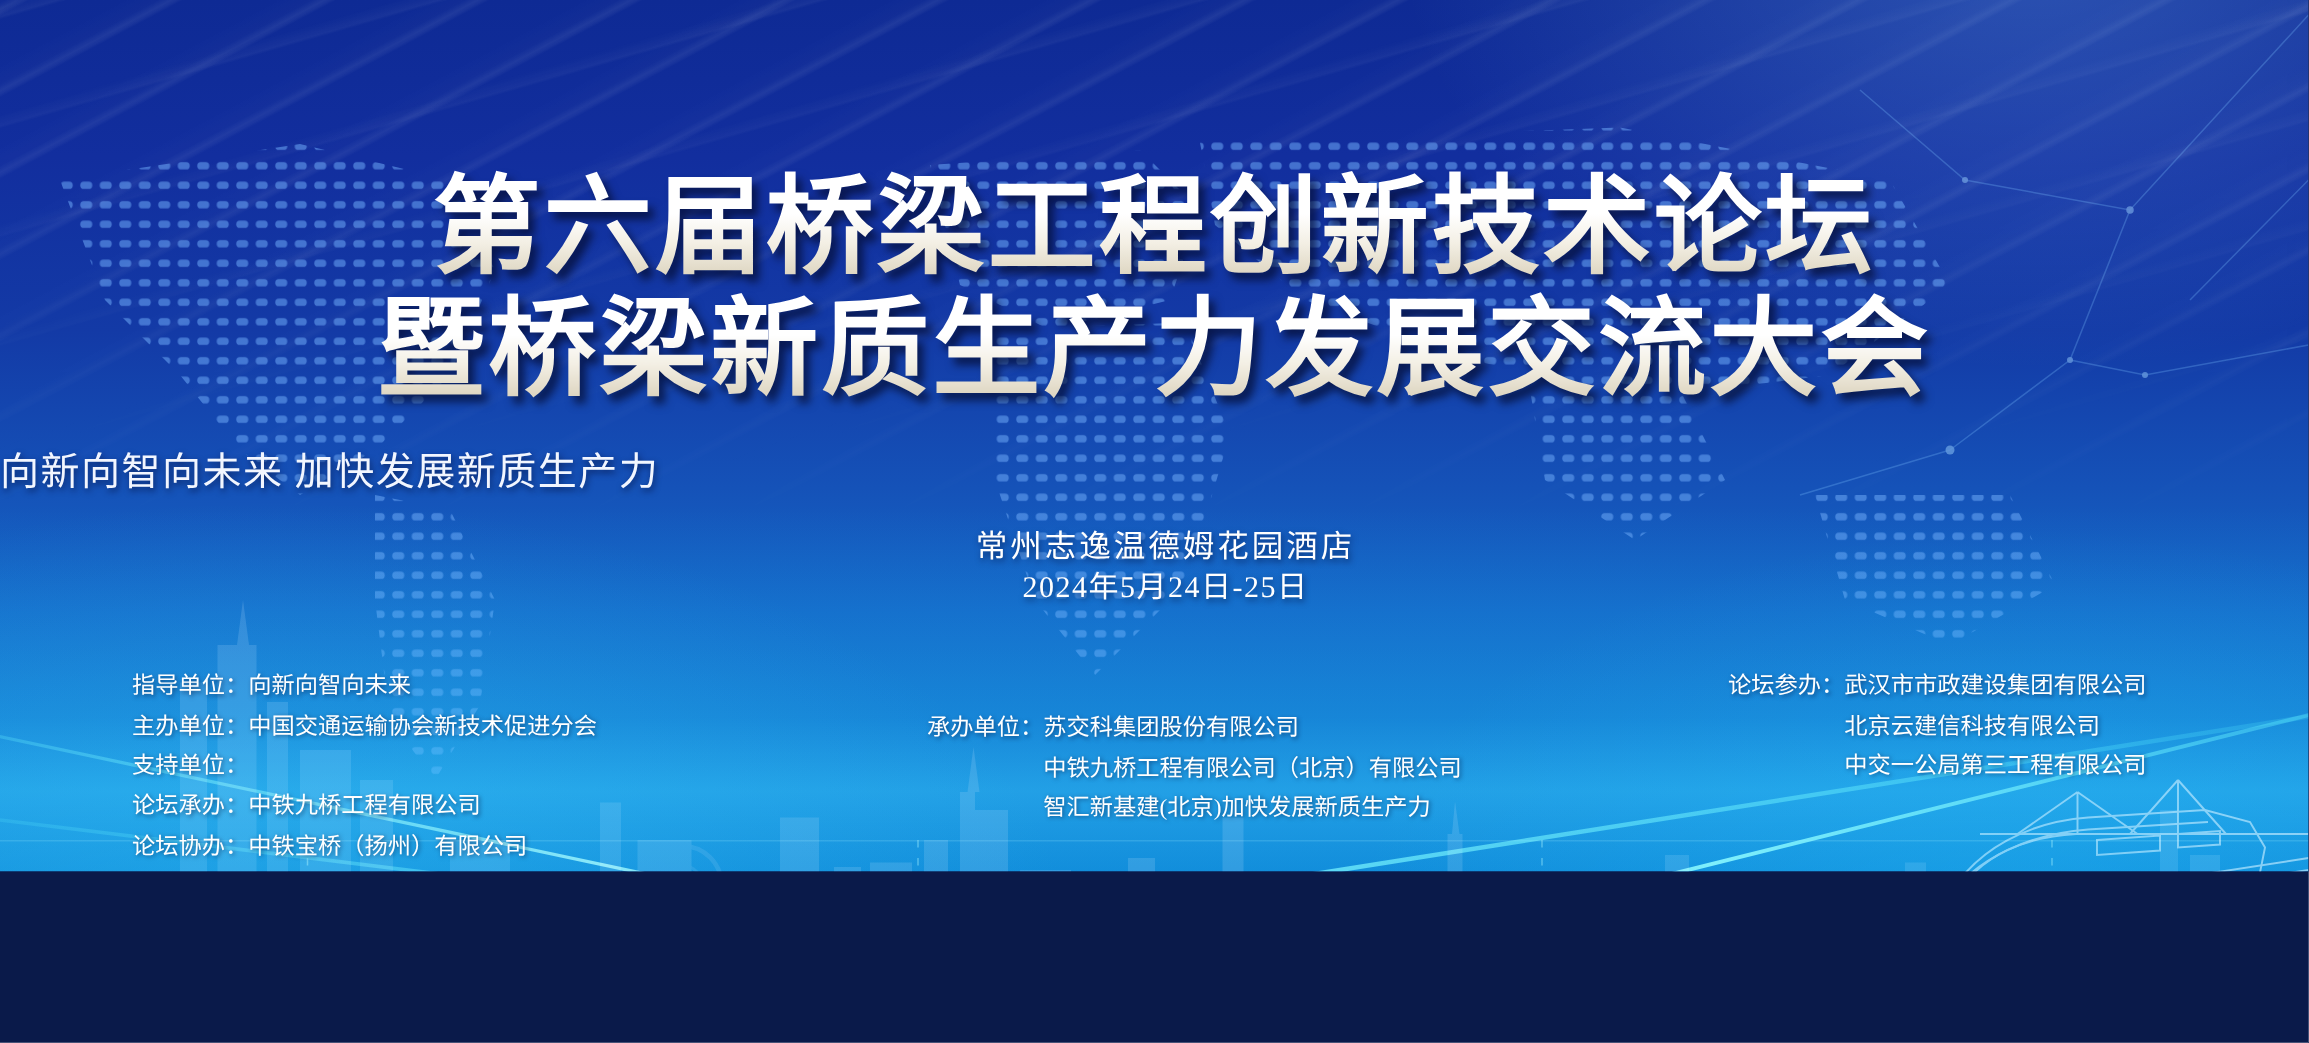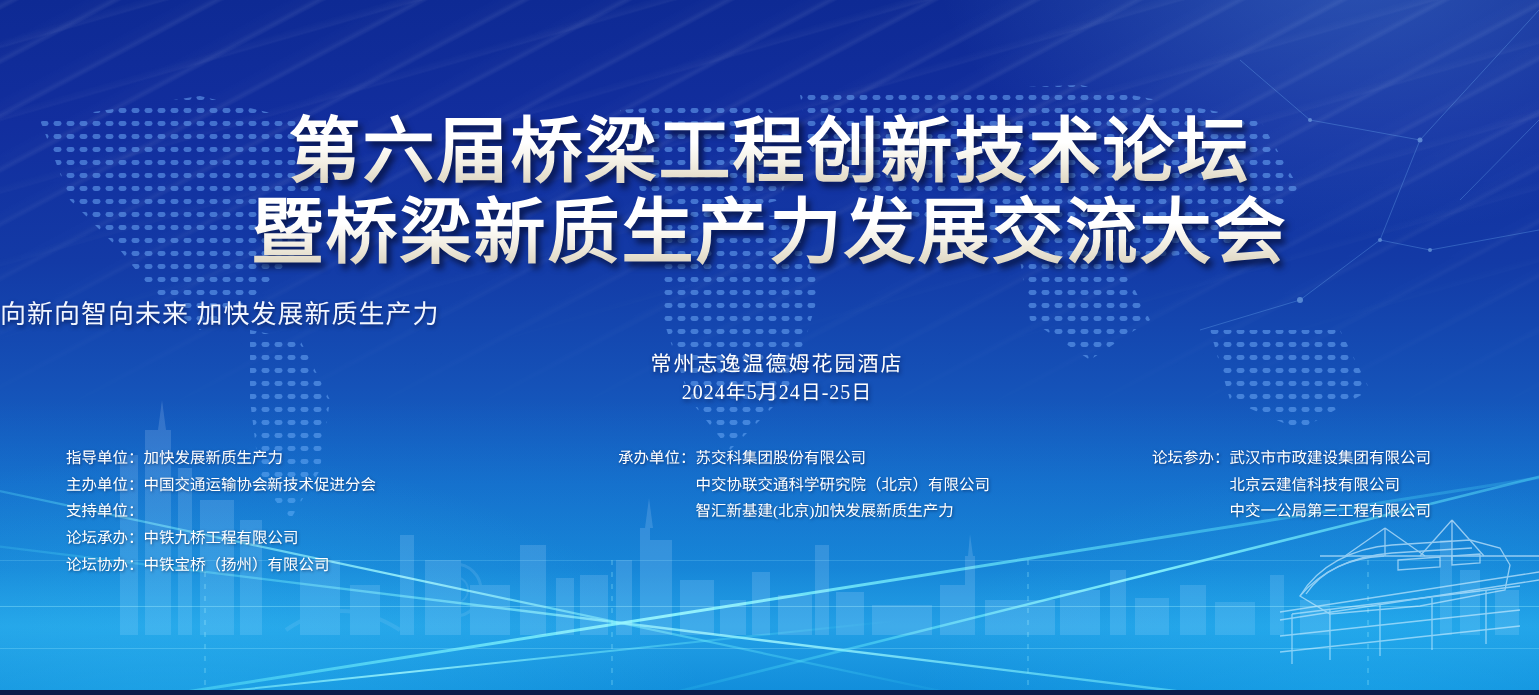--- a/index.html
+++ b/index.html
@@ -4,21 +4,21 @@
 <title>Conference Banner</title>
 <style>
   html, body {
     margin: 0;
     padding: 0;
     background: #0a1a4a;
   }
   .banner {
     position: relative;
     width: 1539px;
-    height: 690px;
+    height: 581px;
     overflow: hidden;
     font-family: "Liberation Serif", "DejaVu Serif", serif;
     background:
       linear-gradient(180deg,
         #0e2a94 0%,
         #122e9e 18%,
         #133aa6 38%,
         #1552b8 56%,
         #1368c8 70%,
         #1277cf 82%,
@@ -156,22 +156,22 @@
     height: 130px;
   }
   .cred-col {
     position: absolute;
     color: #ffffff;
     font-size: 15.5px;
     line-height: 1.72;
     text-shadow: 1px 1px 3px rgba(4,14,56,0.55);
     white-space: nowrap;
   }
-  .cred-left  { left: 66px; font-family: Liberation Serif, serif; }
-  .cred-mid   { left: 618px; }
+  .cred-left  { left: 88px; font-family: Liberation Serif, serif; }
+  .cred-mid   { left: 618px; margin-top: 28px; }
   .cred-right { left: 1152px; }
 
   .cred-row { display: flex; }
   .cred-label { flex: 0 0 auto; }
   .cred-label.blank { visibility: hidden; }
   .cred-value { flex: 0 0 auto; }
 </style>
 </head>
 <body>
 
@@ -352,21 +352,21 @@
     <div class="venue-block">
       <div class="venue-name">常州志逸温德姆花园酒店</div>
       <div class="venue-date">2024年5月24日-25日</div>
     </div>
 
     <div class="credits">
 
       <div class="cred-col cred-left">
         <div class="cred-row">
           <span class="cred-label">指导单位：</span>
-          <span class="cred-value">加快发展新质生产力</span>
+          <span class="cred-value">向新向智向未来</span>
         </div>
         <div class="cred-row">
           <span class="cred-label">主办单位：</span>
           <span class="cred-value">中国交通运输协会新技术促进分会</span>
         </div>
         <div class="cred-row">
           <span class="cred-label">支持单位：</span>
         </div>
         <div class="cred-row">
           <span class="cred-label">论坛承办：</span>
@@ -378,21 +378,21 @@
         </div>
       </div>
 
       <div class="cred-col cred-mid">
         <div class="cred-row">
           <span class="cred-label">承办单位：</span>
           <span class="cred-value">苏交科集团股份有限公司</span>
         </div>
         <div class="cred-row">
           <span class="cred-label blank">承办单位：</span>
-          <span class="cred-value">中交协联交通科学研究院（北京）有限公司</span>
+          <span class="cred-value">中铁九桥工程有限公司（北京）有限公司</span>
         </div>
         <div class="cred-row">
           <span class="cred-label blank">承办单位：</span>
           <span class="cred-value">智汇新基建(北京)加快发展新质生产力</span>
         </div>
       </div>
 
       <div class="cred-col cred-right">
         <div class="cred-row">
           <span class="cred-label">论坛参办：</span>

